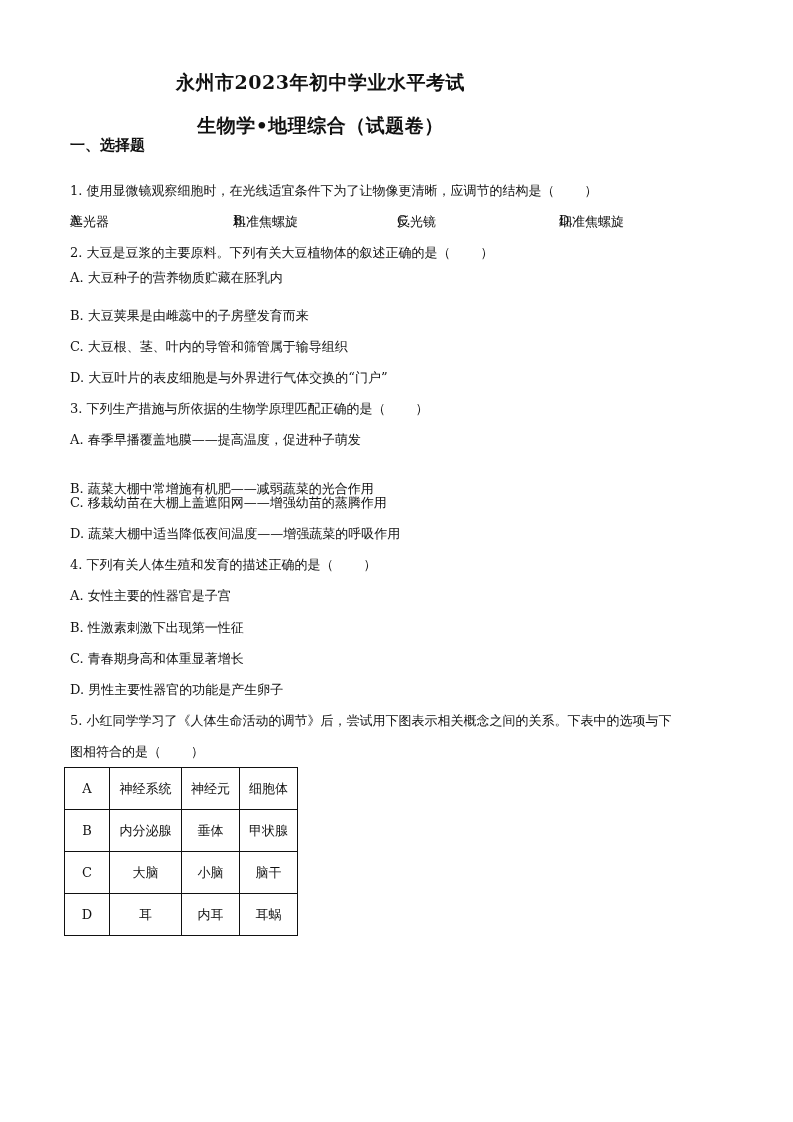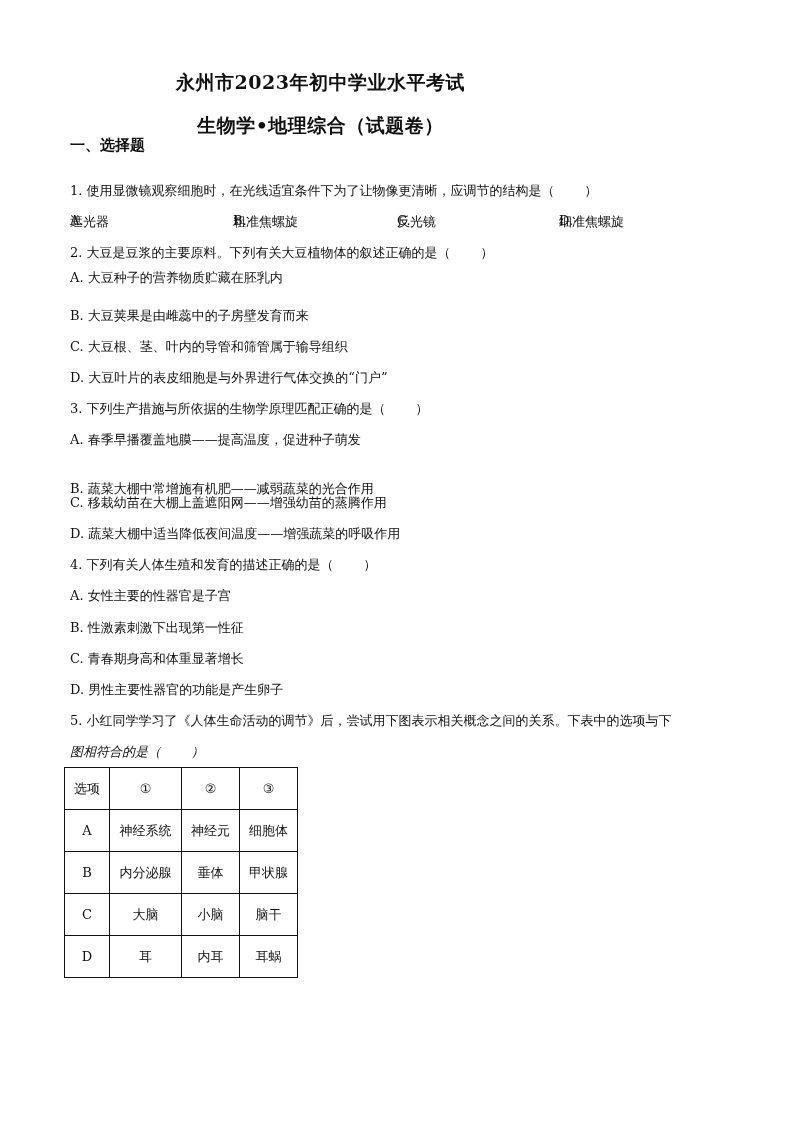--- a/index.html
+++ b/index.html
@@ -131,32 +131,26 @@
   </div>
   <div class="line" style="top:587px;"><span>A.</span> <span>女性主要的性器官是子宫</span></div>
   <div class="line" style="top:619px;"><span>B.</span> <span>性激素刺激下出现第一性征</span></div>
   <div class="line" style="top:650px;"><span>C.</span> <span>青春期身高和体重显著增长</span></div>
   <div class="line" style="top:681px;"><span>D.</span> <span>男性主要性器官的功能是产生卵子</span></div>
 
   <div class="line" style="top:712px;">
     <span>5.</span>
     <span>小红同学学习了《人体生命活动的调节》后，尝试用下图表示相关概念之间的关系。下表中的选项与下</span>
   </div>
-  <div class="line" style="top:743px;font-style:italic;">
+  <div class="line" style="top:743px;">
     <span>图相符合的是（</span><span class="paren-gap"></span><span>）</span>
   </div>
 
   <table class="q5">
     <tbody>
-        <tr>
-      <td class="c0">选项</td>
-      <td class="c1">①</td>
-      <td class="c2">②</td>
-      <td class="c3">③</td>
-    </tr>
     <tr>
       <td class="c0">A</td>
       <td class="c1">神经系统</td>
       <td class="c2">神经元</td>
       <td class="c3">细胞体</td>
     </tr>
     <tr>
       <td class="c0">B</td>
       <td class="c1">内分泌腺</td>
       <td class="c2">垂体</td>

